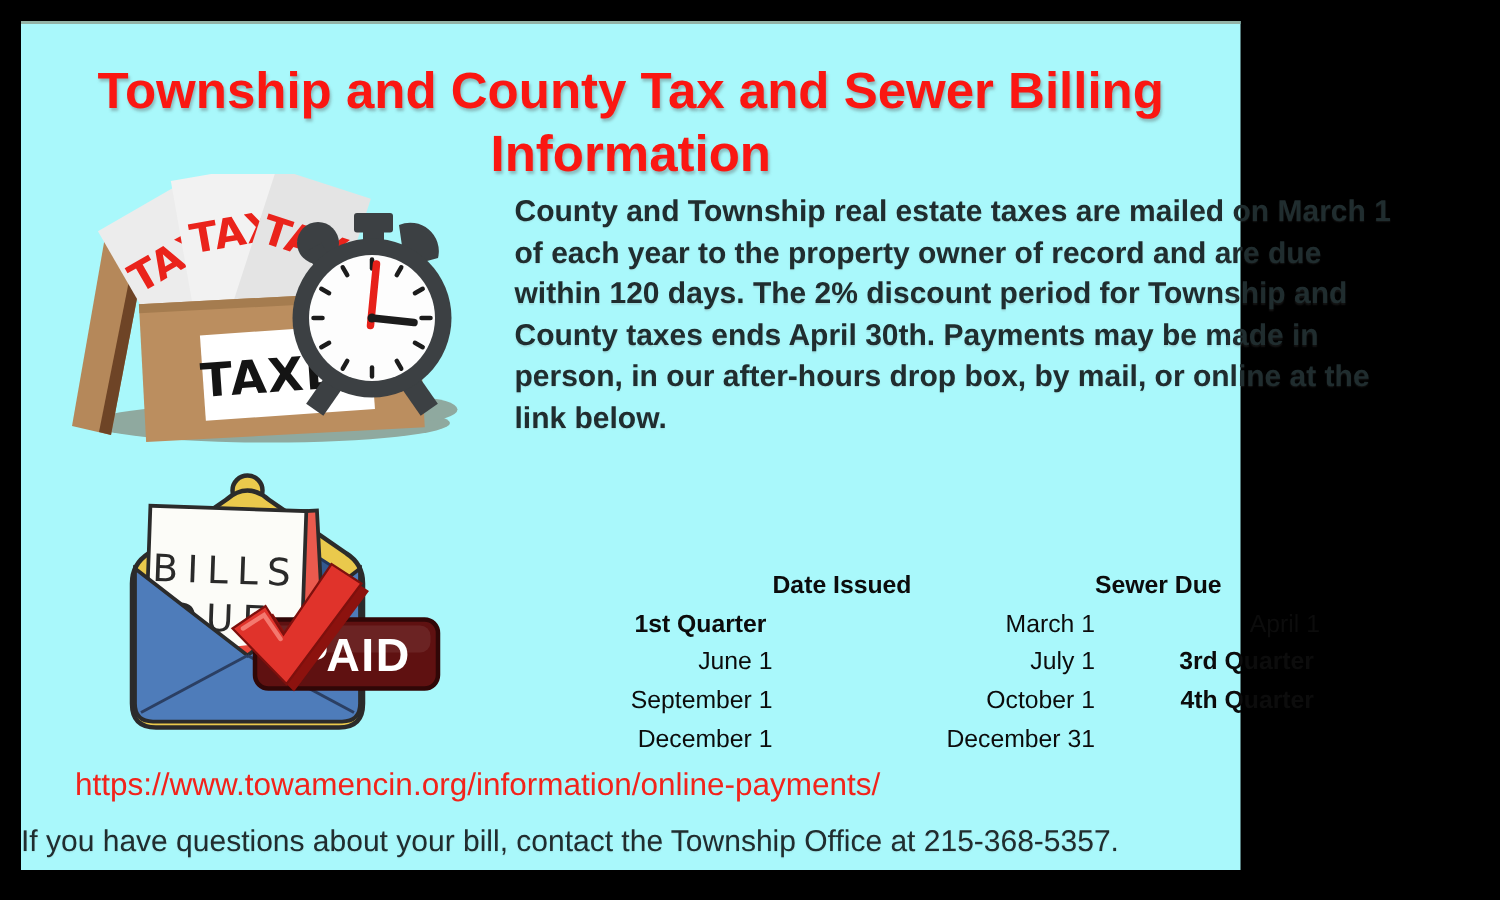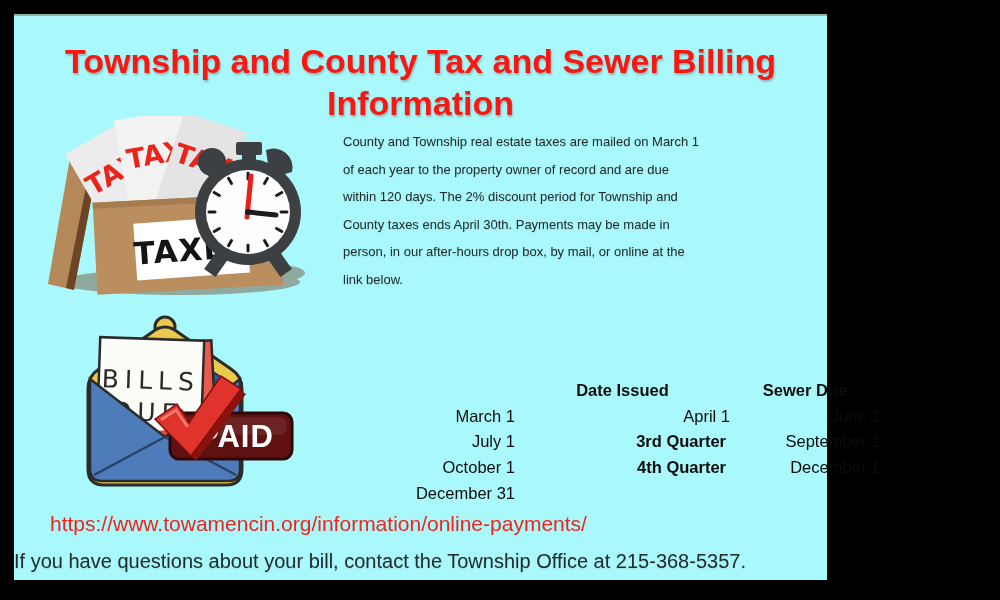--- a/index.html
+++ b/index.html
@@ -12,31 +12,32 @@
     position:absolute;left:14px;top:14px;width:813px;height:566px;
     background:#a9f8fb;border-top:2px solid #93b3a6;box-sizing:border-box;
   }
   .title{
     position:absolute;left:0;top:24px;width:100%;
     text-align:center;color:#fa1712;font-weight:bold;font-size:34px;line-height:42px;
     text-shadow:1px 2px 2px rgba(80,80,80,.35);
   }
   .para{
     position:absolute;left:329px;width:652px;
-    color:#202d2f;font-size:13px;line-height:27.5px;
+    color:#202d2f;font-size:20px;line-height:27.5px;
     text-shadow:0 1px 1px rgba(110,110,110,.18);
+    font-weight:bold;
   }
   #para1{top:112px;}
   #para2{top:292px;}
   .sched{
     position:absolute;left:311px;top:362px;width:555px;
     display:grid;grid-template-columns:190px 215px 150px;grid-auto-rows:25.6px;
     font-size:16.5px;color:#0c0c0c;align-items:center;
   }
-  .sched .hdr{font-weight:bold;text-align:center;}
+  .sched .hdr{font-weight:bold;}
   .sched .rowlabel{font-weight:bold;text-align:right;padding-right:4px;}
   .sched .cell{text-align:right;}
   .link-line{
     position:absolute;left:0;top:496px;width:100%;padding-left:36px;box-sizing:border-box;
     text-align:left;font-size:21px;color:#f2231b;
   }
   .link-line a{color:#f2231b;text-decoration:none;cursor:pointer;}
   .footer-line{
     position:absolute;left:0;top:534px;width:100%;
     font-size:20px;color:#202d2f;
@@ -155,20 +156,21 @@
     <div>person, in our after-hours drop box, by mail, or online at the</div>
     <div>link below.</div>
   </div>
 
 
   <div class="sched">
     <div class="cell"></div>
     <div class="hdr">Date Issued</div>
     <div class="hdr">Sewer Due</div>
 
+    <div class="rowlabel">1st Quarter</div>
     <div class="cell">March 1</div>
     <div class="cell">April 1</div>
 
     <div class="cell">June 1</div>
     <div class="cell">July 1</div>
 
     <div class="rowlabel">3rd Quarter</div>
     <div class="cell">September 1</div>
     <div class="cell">October 1</div>
 

